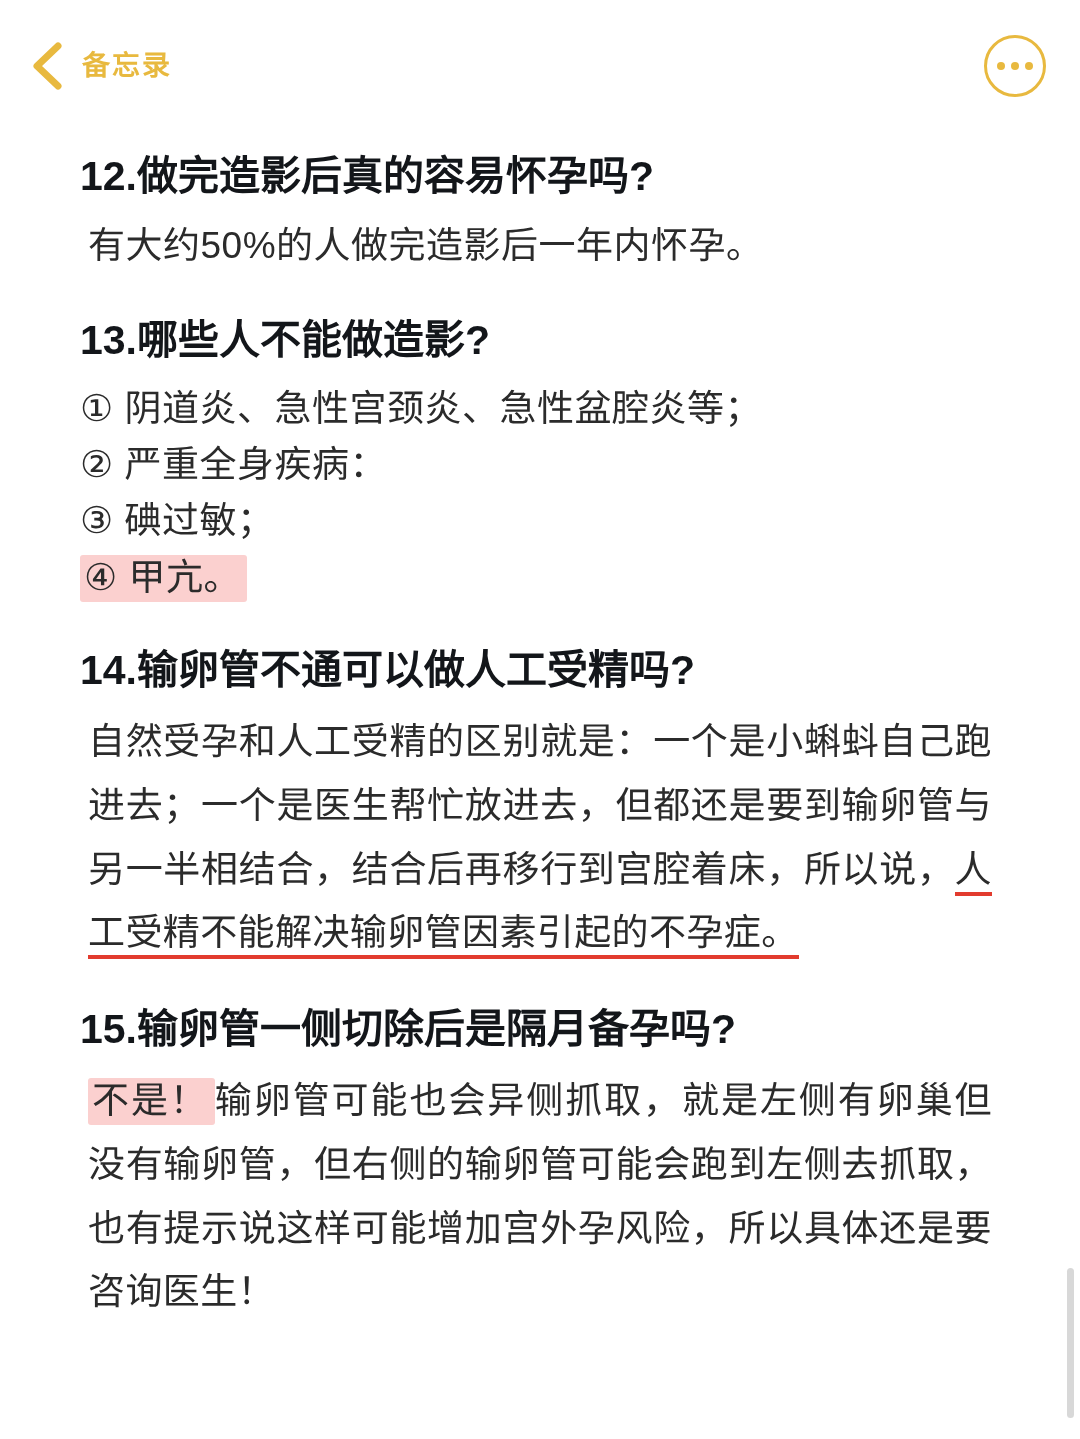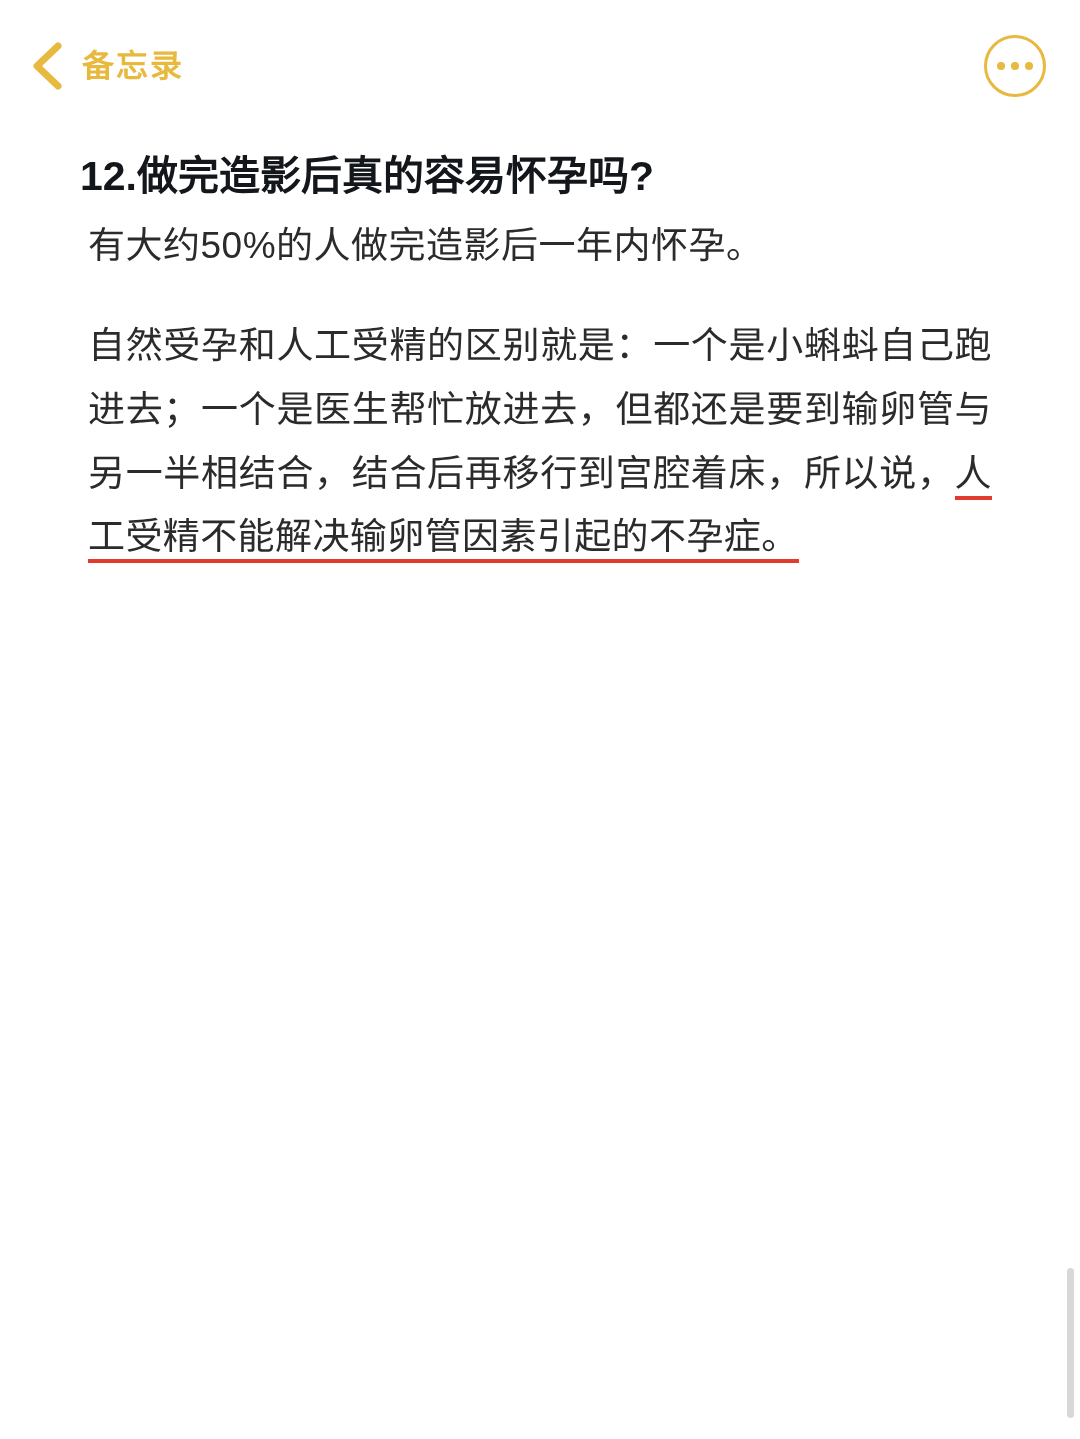--- a/index.html
+++ b/index.html
@@ -31,21 +31,21 @@
     gap: 18px;
     cursor: pointer;
   }
   .chevron {
     width: 34px;
     height: 50px;
     position: relative;
   }
   .chevron svg { display: block; }
   .app-title {
-    font-size: 32px;
+    font-size: 28px;
     font-weight: 700;
     color: #e8b93f;
     letter-spacing: 2px;
     line-height: 1;
   }
   .spacer { flex: 1; }
   .more-btn {
     width: 62px;
     height: 62px;
     border-radius: 50%;
@@ -143,21 +143,33 @@
   </div>
 </div>
 
 <div class="content">
 
   <div class="section">
     <h2 class="q-heading">12.做完造影后真的容易怀孕吗?</h2>
     <p class="body-text">有大约50%的人做完造影后一年内怀孕。</p>
   </div>
 
+  <div class="section">
+    <h2 class="q-heading">13.哪些人不能做造影?</h2>
+    <p class="list-line">① 阴道炎、急性宫颈炎、急性盆腔炎等；</p>
+    <p class="list-line">② 严重全身疾病：</p>
+    <p class="list-line">③ 碘过敏；</p>
+    <p class="list-line"><span class="hl">④ 甲亢。</span></p>
+  </div>
 
   <div class="section">
+    <h2 class="q-heading">14.输卵管不通可以做人工受精吗?</h2>
     <p class="para-just"><span>自然受孕和人工受精的区别就是：一个是小蝌蚪自己跑进去；一个是医生帮忙放进去，但都还是要到输卵管与另一半相结合，结合后再移行到宫腔着床，所以说，</span><span class="underline-red">人工受精不能解决输卵管因素引起的不孕症。</span></p>
   </div>
 
+  <div class="section">
+    <h2 class="q-heading">15.输卵管一侧切除后是隔月备孕吗?</h2>
+    <p class="para-just"><span class="hl">不是！</span><span>输卵管可能也会异侧抓取，就是左侧有卵巢但没有输卵管，但右侧的输卵管可能会跑到左侧去抓取，也有提示说这样可能增加宫外孕风险，所以具体还是要咨询医生！</span></p>
+  </div>
 
 </div>
 
 <div class="scroll-hint"></div>
 
 </body></html>

